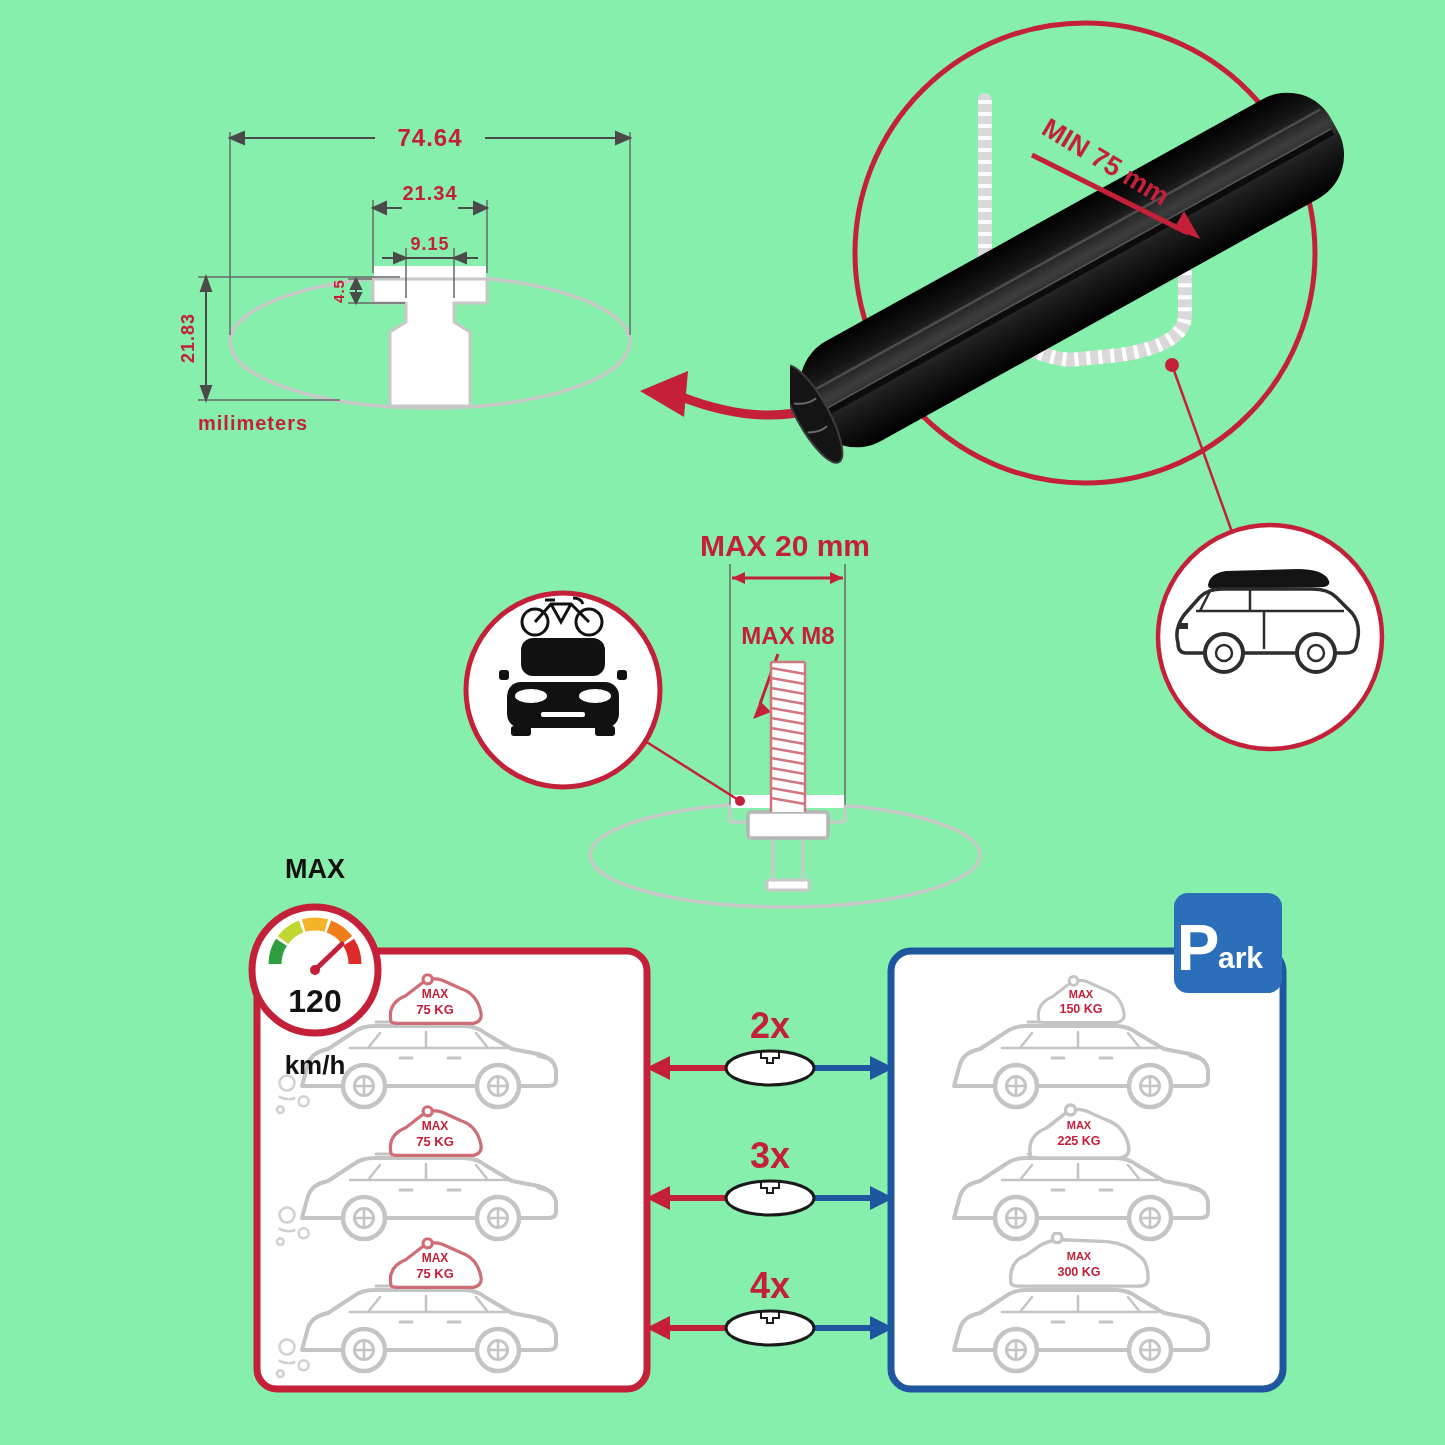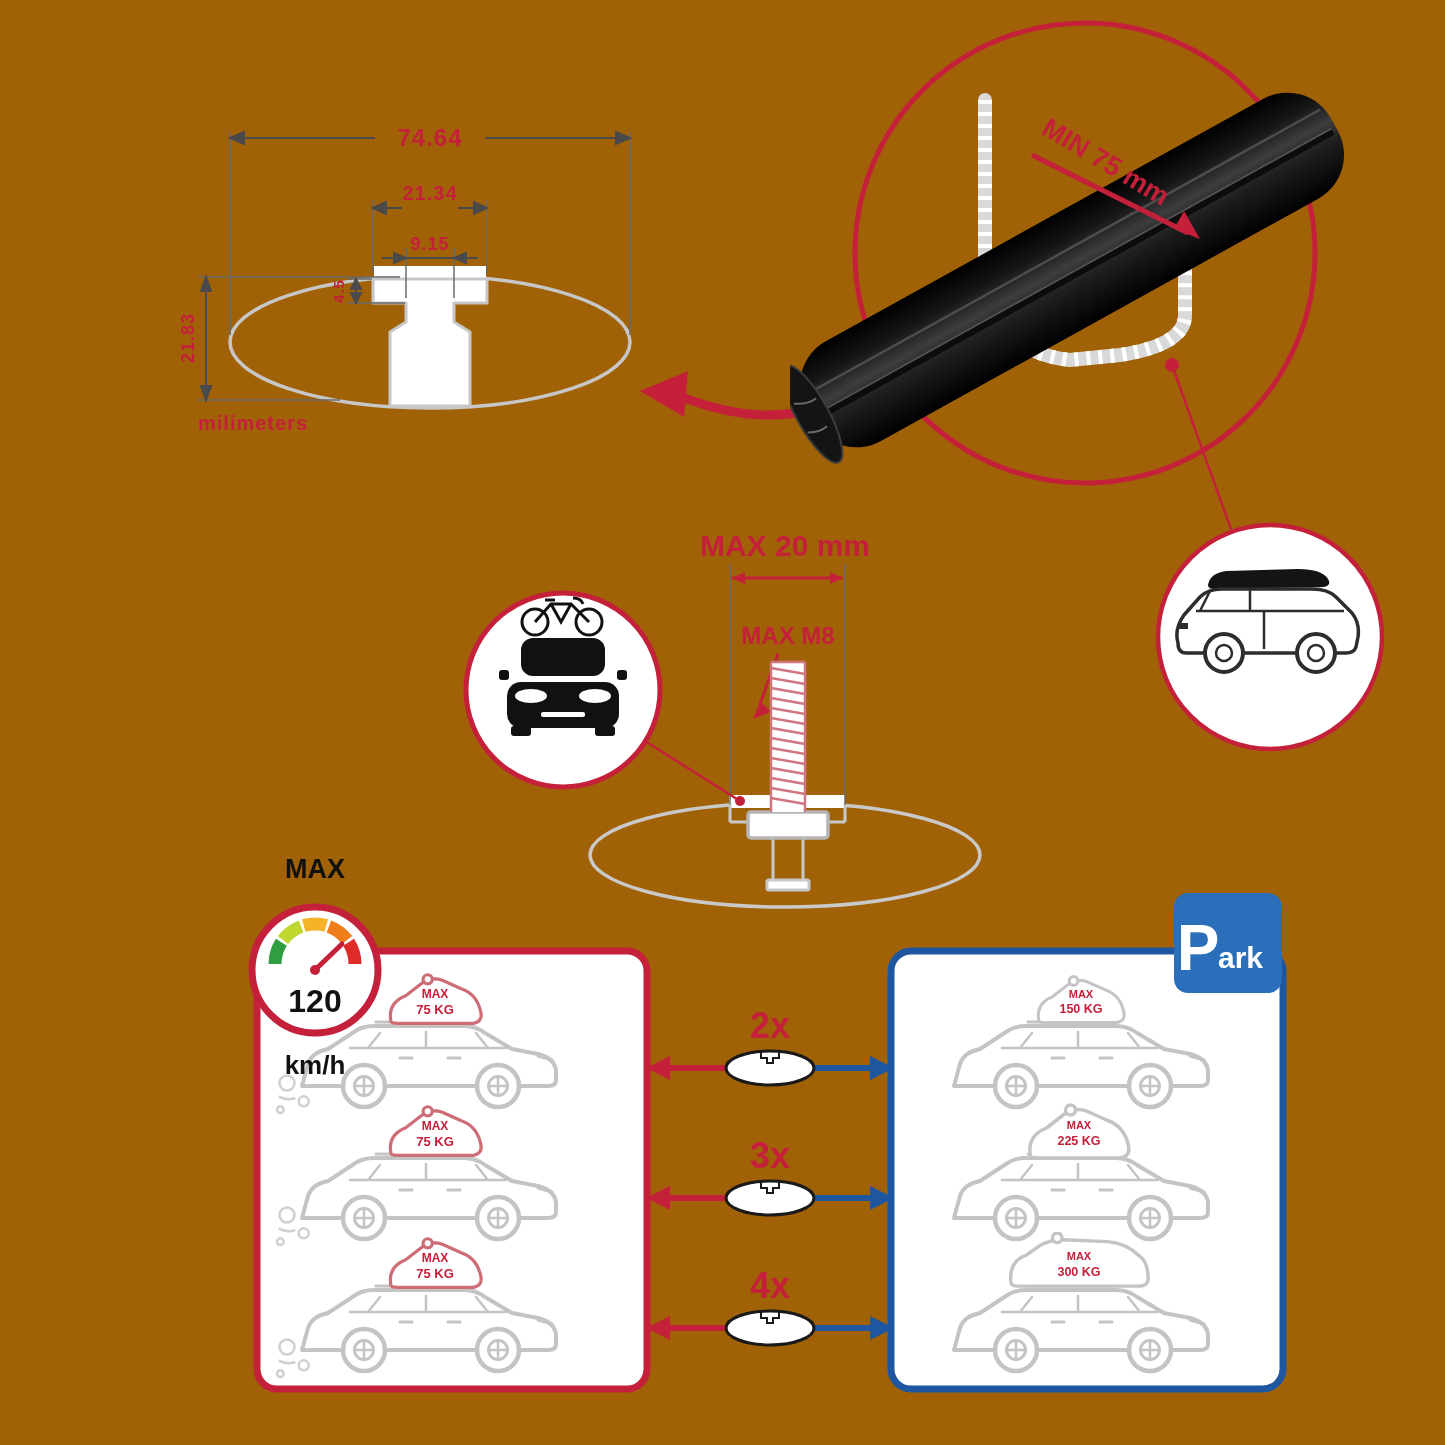--- a/index.html
+++ b/index.html
@@ -1,16 +1,16 @@
 <!DOCTYPE html>
 <html><head>
 <meta charset="utf-8">
 <style>
   html,body{margin:0;padding:0;background:#fff;}
-  .canvas{position:relative;width:1445px;height:1445px;background:#a16207;overflow:hidden;
+  .canvas{position:relative;width:1445px;height:1445px;background:#86efac;overflow:hidden;
           font-family:"Liberation Sans","DejaVu Sans",sans-serif;}
   .sec{position:absolute;}
   svg text{font-family:"Liberation Sans","DejaVu Sans",sans-serif;}
   .dimtxt{fill:#c5203a;font-weight:bold;letter-spacing:1px;}
   .redtxt{fill:#c5203a;font-weight:bold;}
   .blktxt{fill:#111;font-weight:bold;}
   .cargo-txt{fill:#c5203a;font-weight:bold;}
 </style>
 </head>
 <body>

